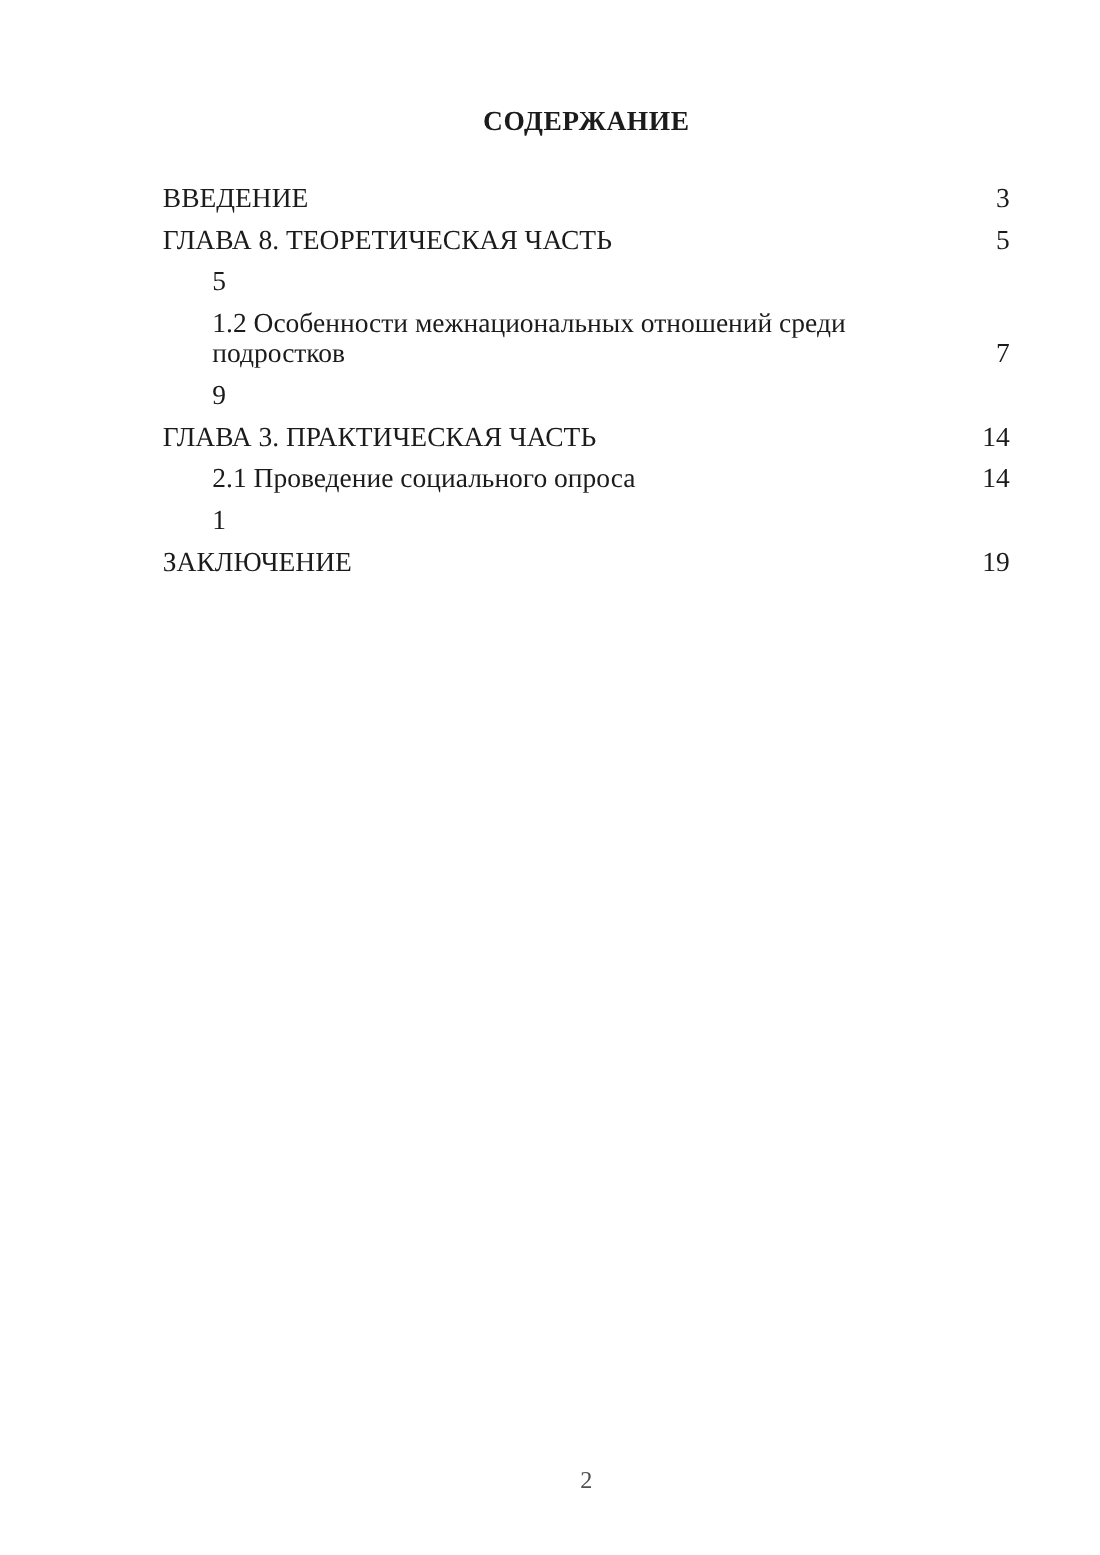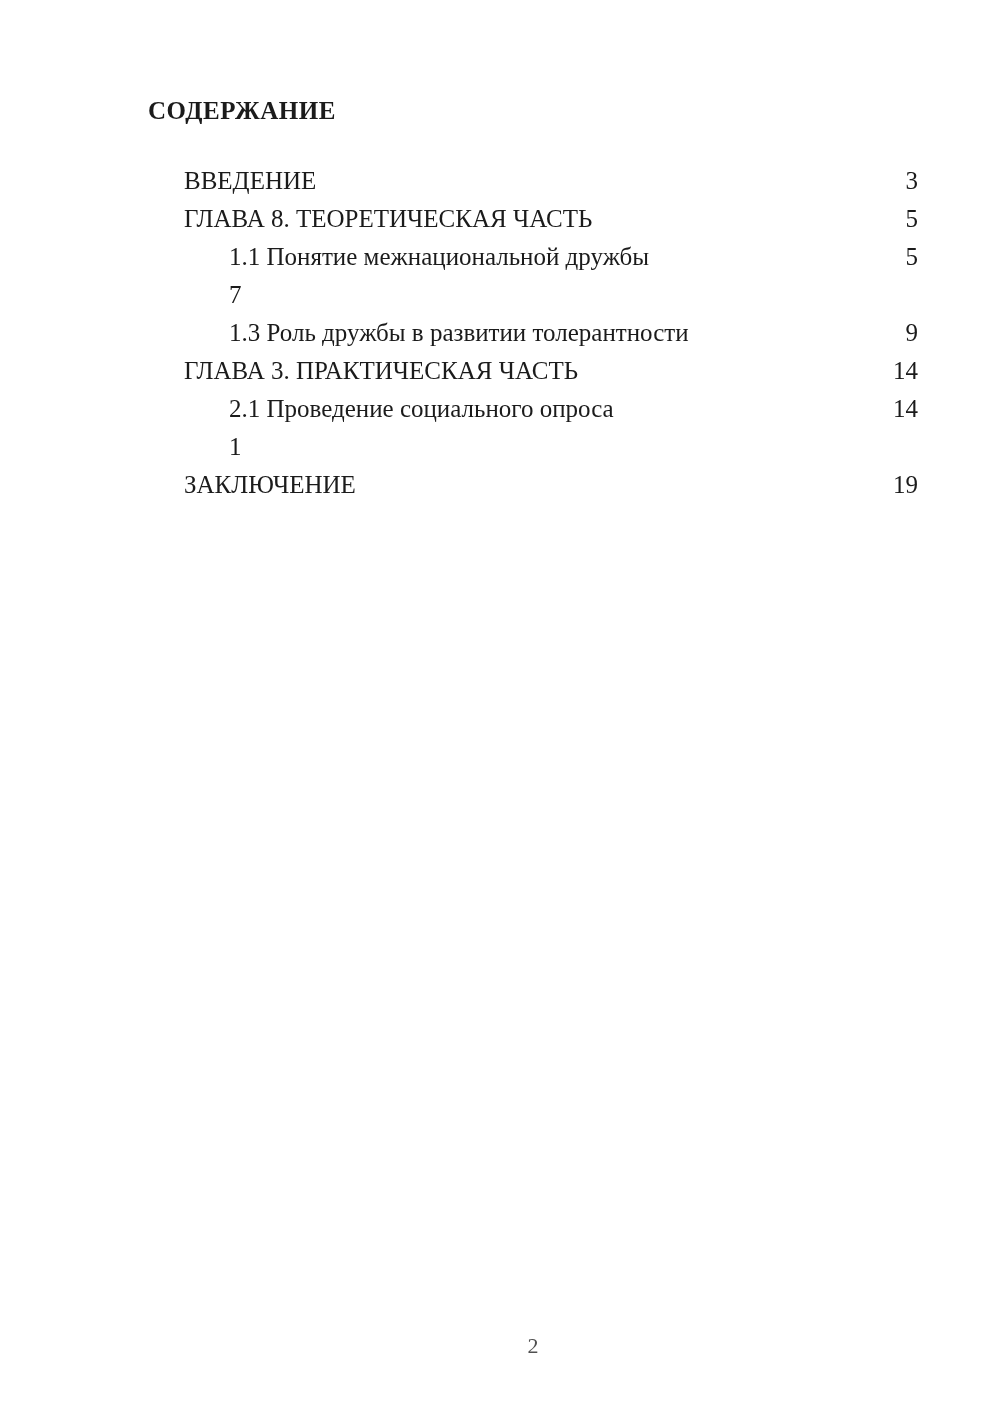--- a/index.html
+++ b/index.html
@@ -21,36 +21,36 @@
     background: #ffffff;
   }
   .content {
     position: absolute;
     left: 148px;
     top: 0;
     width: 770px;
   }
   .doc-title {
     margin-top: 97px;
+    text-align: center;
     font-size: 25px;
     font-weight: bold;
     line-height: 27px;
     letter-spacing: 0.5px;
   }
   .toc {
     margin-top: 43px;
   }
   .toc-row {
     display: flex;
     justify-content: space-between;
     align-items: flex-end;
     font-size: 25px;
     line-height: 27px;
     margin-bottom: 11px;
-    margin-left: 36px;
   }
   .toc-row.level-1 {
     padding-left: 45px;
   }
   .toc-label {
     max-width: 620px;
   }
   .toc-page {
     text-align: right;
     white-space: nowrap;
@@ -78,28 +78,27 @@
 
     <div class="toc-row">
           <div class="toc-label">ВВЕДЕНИЕ</div>
           <div class="toc-page">3</div>
         </div>
         <div class="toc-row">
           <div class="toc-label">ГЛАВА 8. ТЕОРЕТИЧЕСКАЯ ЧАСТЬ</div>
           <div class="toc-page">5</div>
         </div>
         <div class="toc-row level-1">
-          <div class="toc-label">1.1 Понятие межнациональной дружбы</div>
           <div class="toc-page">5</div>
         </div>
         <div class="toc-row level-1">
+          <div class="toc-label">1.2 Особенности межнациональных отношений среди подростков</div>
           <div class="toc-page">7</div>
         </div>
         <div class="toc-row level-1">
-          <div class="toc-label">1.3 Роль дружбы в развитии толерантности</div>
           <div class="toc-page">9</div>
         </div>
         <div class="toc-row">
           <div class="toc-label">ГЛАВА 3. ПРАКТИЧЕСКАЯ ЧАСТЬ</div>
           <div class="toc-page">14</div>
         </div>
         <div class="toc-row level-1">
           <div class="toc-label">2.1 Проведение социального опроса</div>
           <div class="toc-page">14</div>
         </div>

